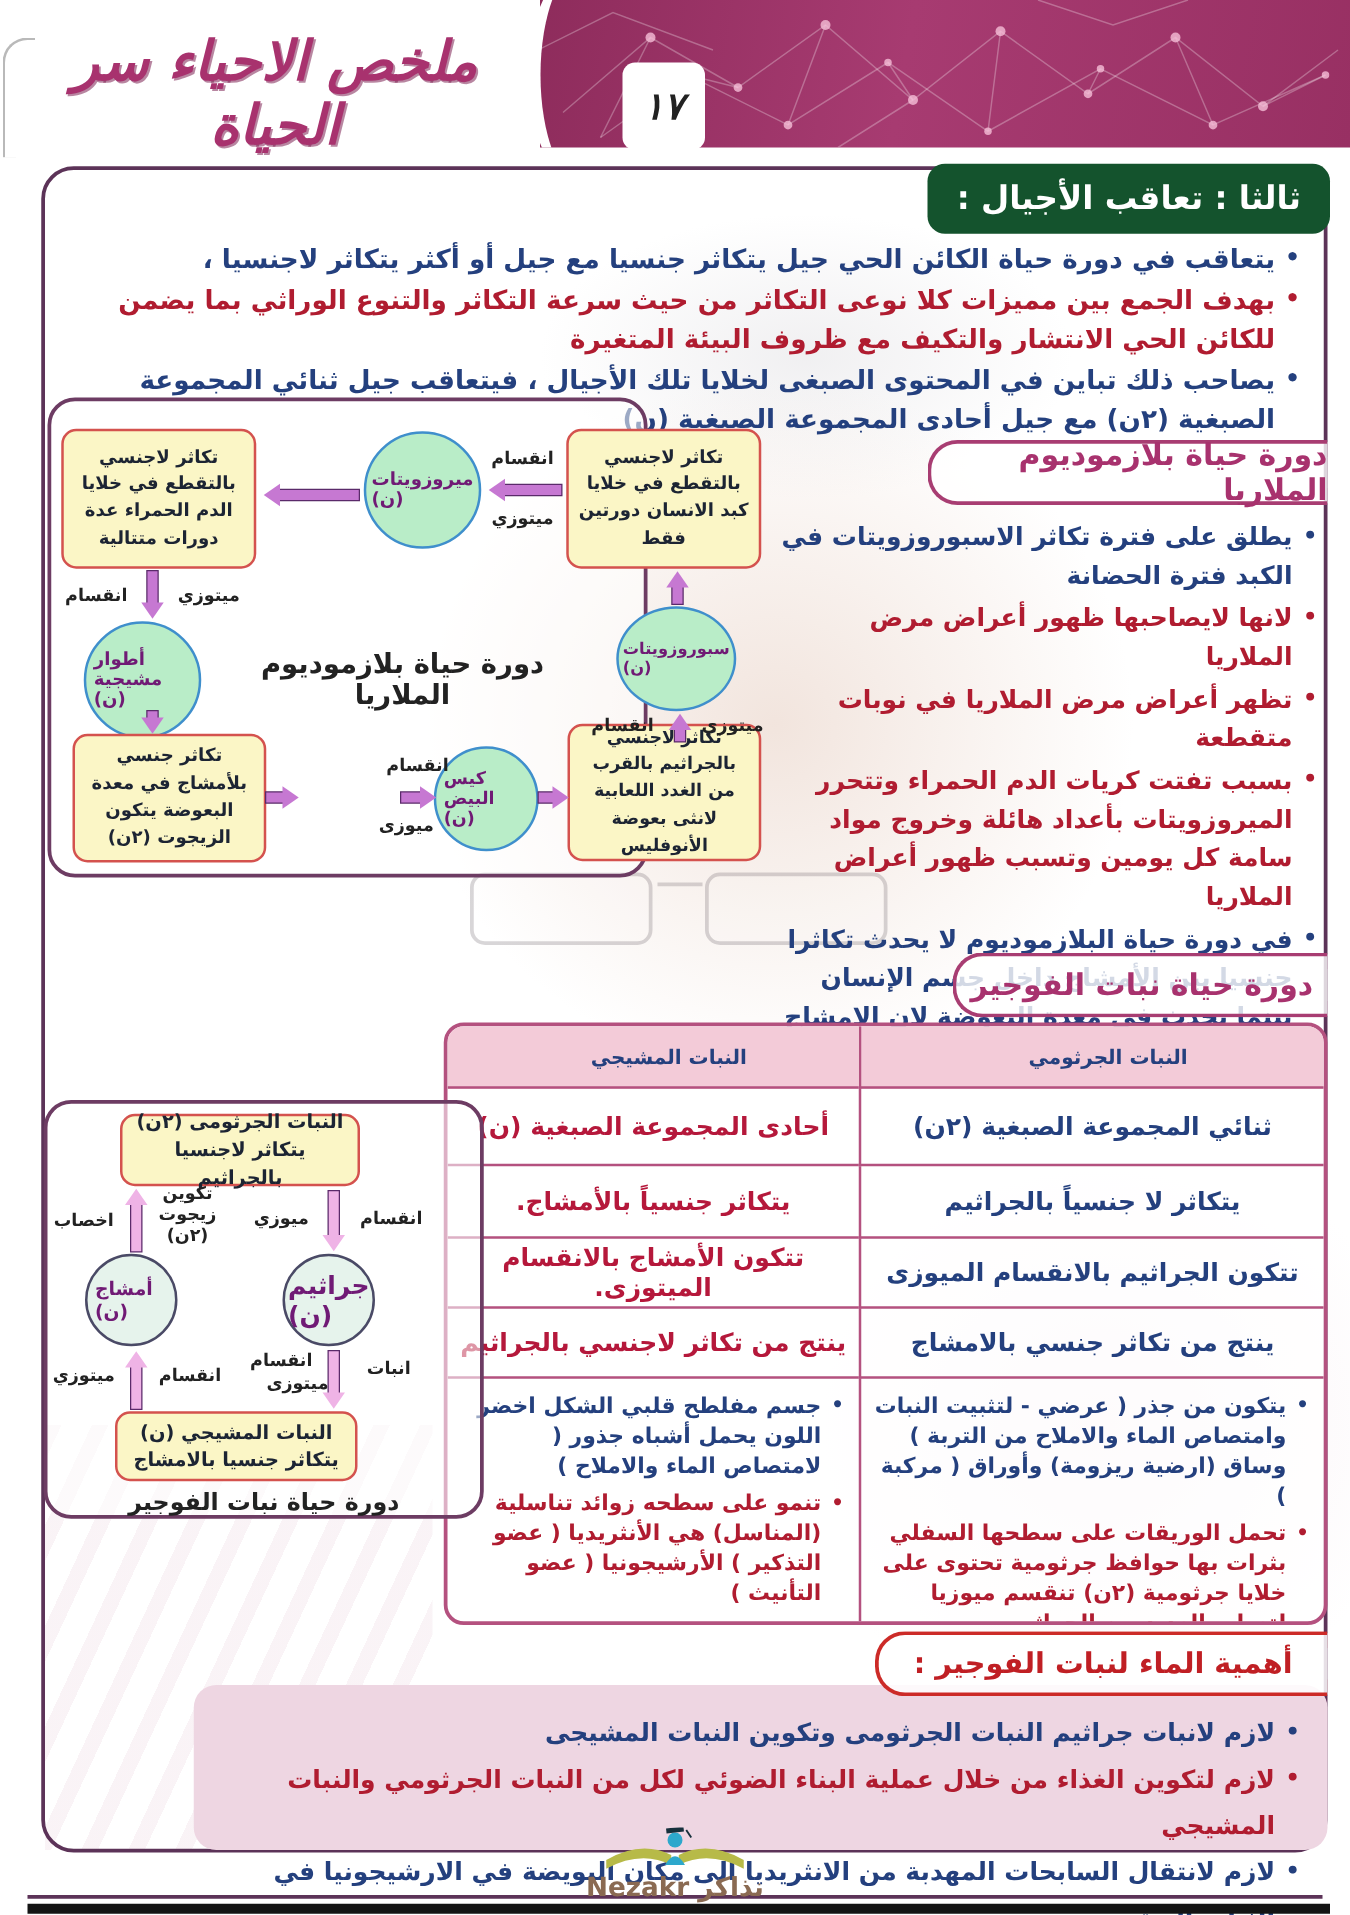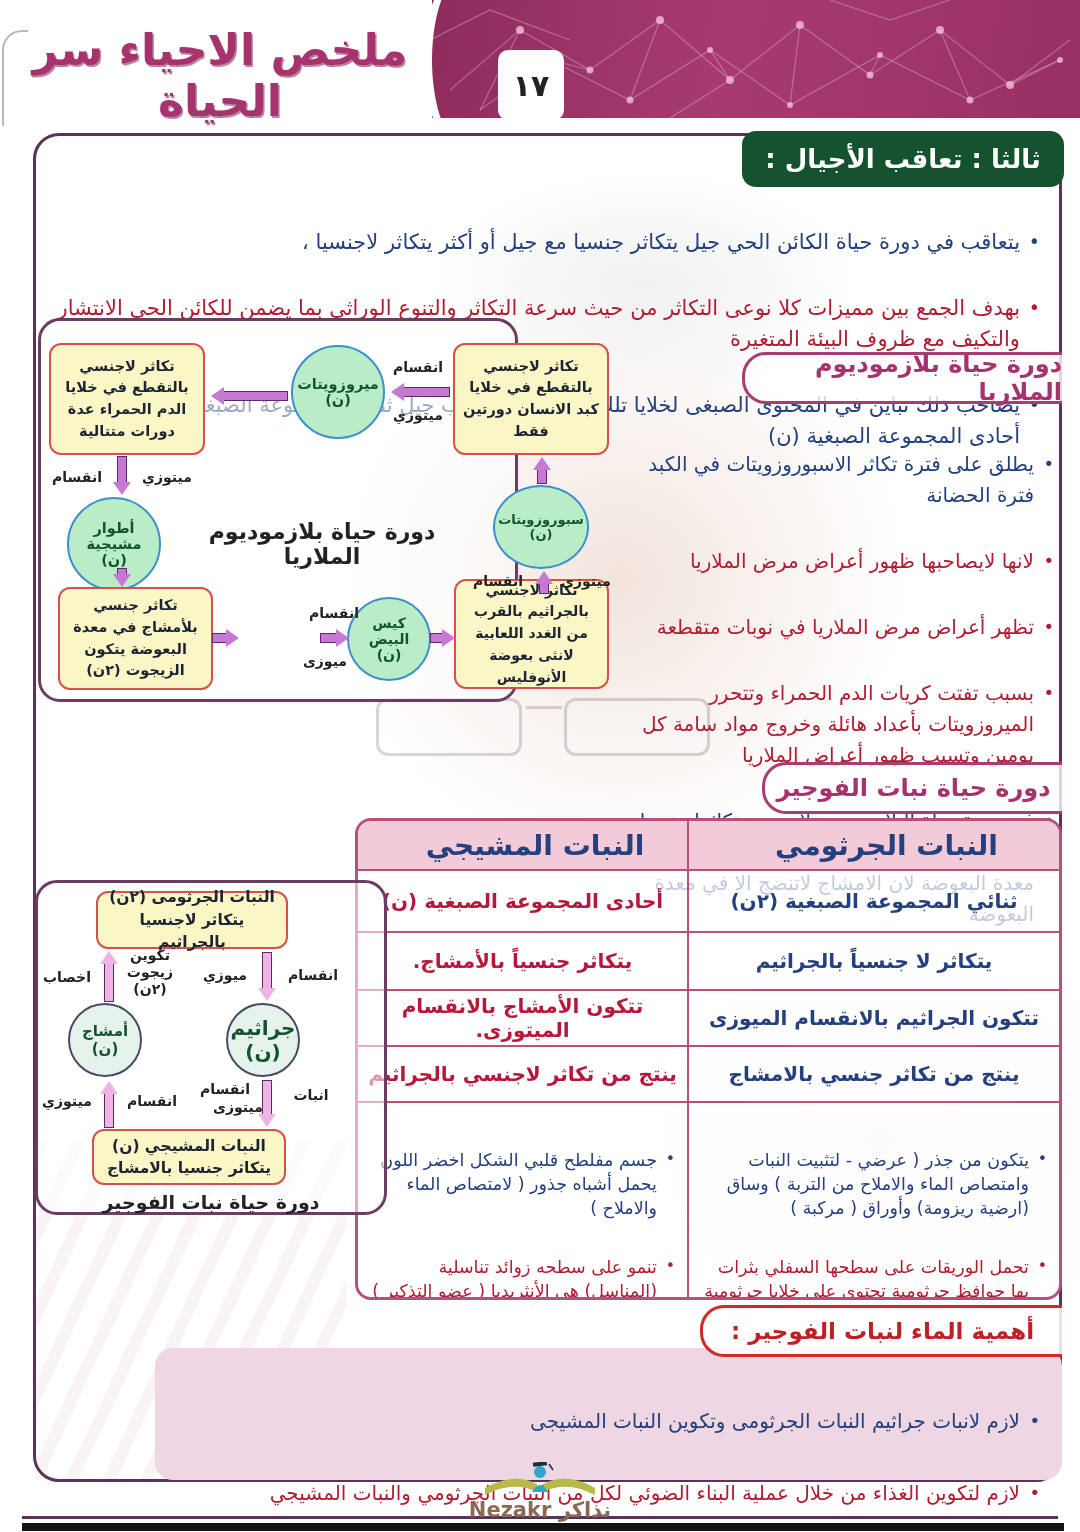--- a/index.html
+++ b/index.html
@@ -15,21 +15,21 @@
   .wm-body  { left:620px; top:900px; width:520px; height:480px;
               background:radial-gradient(ellipse at 50% 50%, rgba(240,219,229,.4), rgba(240,219,229,0) 70%); }
   .wm-stripes { left:36px; top:1140px; width:310px; height:340px; opacity:.5;
               background:repeating-linear-gradient(115deg, rgba(224,188,205,.35) 0 12px, rgba(255,255,255,0) 12px 34px); }
   .wm-glasses { left:368px; top:692px; width:350px; height:72px; opacity:.4; }
   .wm-glasses .lens { position:absolute; top:6px; width:146px; height:58px; border:3px solid rgba(80,70,78,.55); border-radius:12px; background:rgba(255,255,255,.12);}
   .wm-glasses .l1 { left:8px; } .wm-glasses .l2 { right:8px; }
   .wm-glasses .bridge { position:absolute; left:158px; top:14px; width:36px; height:3px; background:rgba(80,70,78,.55); }
 
   
-  .banner { position:absolute; left:0; top:0; width:1080px; height:118px; background:#fff; z-index:2; }
+  .banner { position:absolute; left:0; top:0; width:1080px; height:118px; background:#fff; z-index:2;font-style:italic; }
   .banner-right { position:absolute; left:432px; top:0; right:0; height:118px;
                   background:linear-gradient(100deg,#8e2c5c 0%, #a73b71 45%, #983063 100%); overflow:hidden; }
   .banner-curve { position:absolute; left:-10px; top:-28px; width:90px; height:176px;
                   border-left:10px solid #fff; border-radius:50%/50%; }
   .page-title { position:absolute; left:10px; top:24px; width:420px; text-align:center;
                 font-size:44px; font-weight:bold; color:#a8326e; text-shadow:1.5px 1.5px 0 rgba(125,34,83,.55); z-index:2; }
   .page-num { position:absolute; left:498px; top:50px; width:66px; height:70px; background:#fff;
               border-radius:10px; display:flex; align-items:center; justify-content:center;
               font-size:30px; font-weight:bold; color:#222; z-index:3; }
   .corner-deco { position:absolute; left:2px; top:30px; width:26px; height:96px;
@@ -46,41 +46,41 @@
                  border-radius:24px 0 0 24px; border-right:none; background:rgba(255,255,255,.8);
                  display:flex; align-items:center; justify-content:center;
                  color:#a8326e; font-size:24px; font-weight:bold; z-index:2; }
   .sec-water { position:absolute; left:700px; top:1305px; width:362px; height:52px; border:3px solid #cc2b28;
                border-right:none; border-radius:24px 0 0 24px; background:rgba(255,255,255,.85);
                display:flex; align-items:center; justify-content:center;
                color:#c01f24; font-size:23px; font-weight:bold; z-index:3; }
 
   
   .blts { position:absolute; z-index:2; }
-  .blt { position:relative; padding-right:26px; font-weight:normal; text-align:right;margin-top:35px; }
+  .blt { position:relative; padding-right:26px; font-weight:bold; text-align:right; }
   .blt::before { content:"•"; position:absolute; right:6px; top:-1px; font-size:.9em; color:inherit; }
   .blue { color:#24407e; } .red { color:#b01c30; }
   .gen-blts  { left:44px; top:192px; width:1002px; font-size:21px; }
   .gen-blts .blt { line-height:31px; margin-bottom:2px; }
   .mal-blts  { left:624px; top:414px; width:436px; font-size:20px; }
   .mal-blts .blt { line-height:31px; margin-bottom:3px; }
   .water-blts{ left:170px; top:1368px; width:876px; font-size:20px; }
   .water-blts .blt { line-height:37px; }
 
   
   .diagram { position:absolute; border:3px solid #6d3c63; border-radius:22px;
              background:rgba(255,255,255,.55); z-index:2; }
   .dg-malaria { left:38px; top:318px; width:480px; height:384px; }
   .dg-fern    { left:35px; top:880px; width:352px; height:335px; }
   .ybox { position:absolute; background:#fbf6c6; border:2px solid #d4524e; border-radius:12px;
           display:flex; align-items:center; justify-content:center; text-align:center;
           font-weight:bold; color:#1c2433; padding:4px 6px; }
   .gcirc { position:absolute; background:#b9edc8; border:2px solid #3f8fcc; border-radius:50%;
-           display:flex; align-items:center; justify-content:center; text-align:center;
-           font-weight:bold; color:#14532d; padding:6px; }
+           display:flex; align-items:center; justify-content:center; text-align:left;
+           font-weight:bold; color:#701a75; padding:6px; }
   .dlabel { position:absolute; font-size:14px; font-weight:bold; color:#222; text-align:center; line-height:16px; }
   .dcap { position:absolute; font-weight:bold; color:#222; text-align:center; }
 
   
   .harrow, .varrow { position:absolute; z-index:2; }
   .harrow { height:18px; }
   .harrow .shaft { position:absolute; top:5px; height:8px; background:#c678d2; box-shadow:0 0 0 1px #5a2a6a; }
   .harrow.right .shaft { left:0; right:11px; }
   .harrow.left  .shaft { right:0; left:11px; }
   .harrow .head { position:absolute; top:0; width:0; height:0; border-top:9px solid transparent; border-bottom:9px solid transparent; }
@@ -98,21 +98,21 @@
   .pink.up   .head { border-bottom-color:#efb3e6; }
 
   
   .ftable { position:absolute; left:355px; top:818px; width:707px; height:482px;
             border:3px solid #b4517f; border-radius:16px; overflow:hidden;
             background:rgba(255,255,255,.72); display:grid;
             grid-template-columns:372px 1fr; grid-template-rows:50px 62px 58px 56px 56px 1fr; z-index:2; }
   .fcell { border-bottom:2px solid #b4517f; display:flex; align-items:center; justify-content:center;
            text-align:center; font-weight:bold; padding:4px 10px; font-size:20px; }
   .fcell.cR { border-left:2px solid #b4517f; }
-  .fhead { background:#f3cbd8; color:#24407e; font-size:28px;padding-left:35px; }
+  .fhead { background:#f3cbd8; color:#24407e; font-size:16px;padding-left:35px; }
   .fcell.vR { color:#24407e; } .fcell.vL { color:#b5183b; }
   .fcell.tall { align-items:flex-start; border-bottom:none; padding-top:10px; }
   .fcell.tall .blts2 { width:100%; }
   .blts2 .blt { font-size:17.5px; line-height:24px; padding-right:20px; margin-bottom:6px; }
   .blts2 .blt::before { right:2px; }
 
   
   .brand { position:absolute; left:440px; top:1462px; width:200px; text-align:center; z-index:3; }
   .brand-name { font-size:21px; font-weight:bold; color:#8a6a52; margin-top:-4px; }
   .footline { position:absolute; left:22px; right:22px; top:1516px; height:3px; background:#5c3358; z-index:2; }

